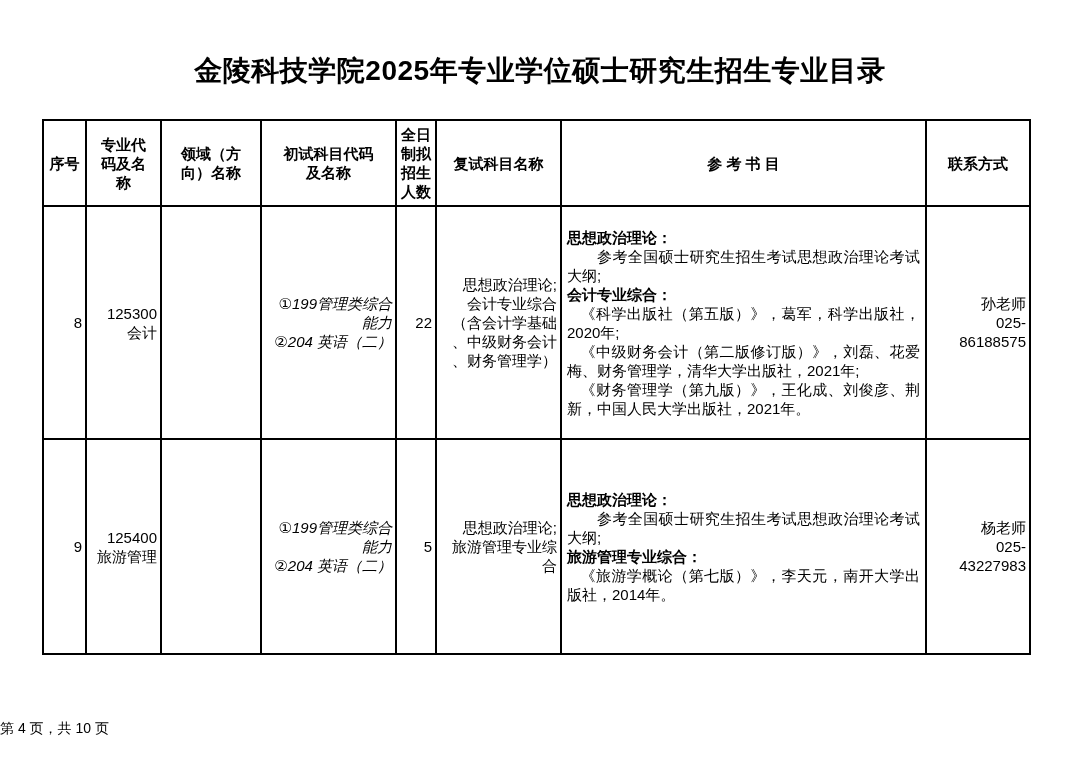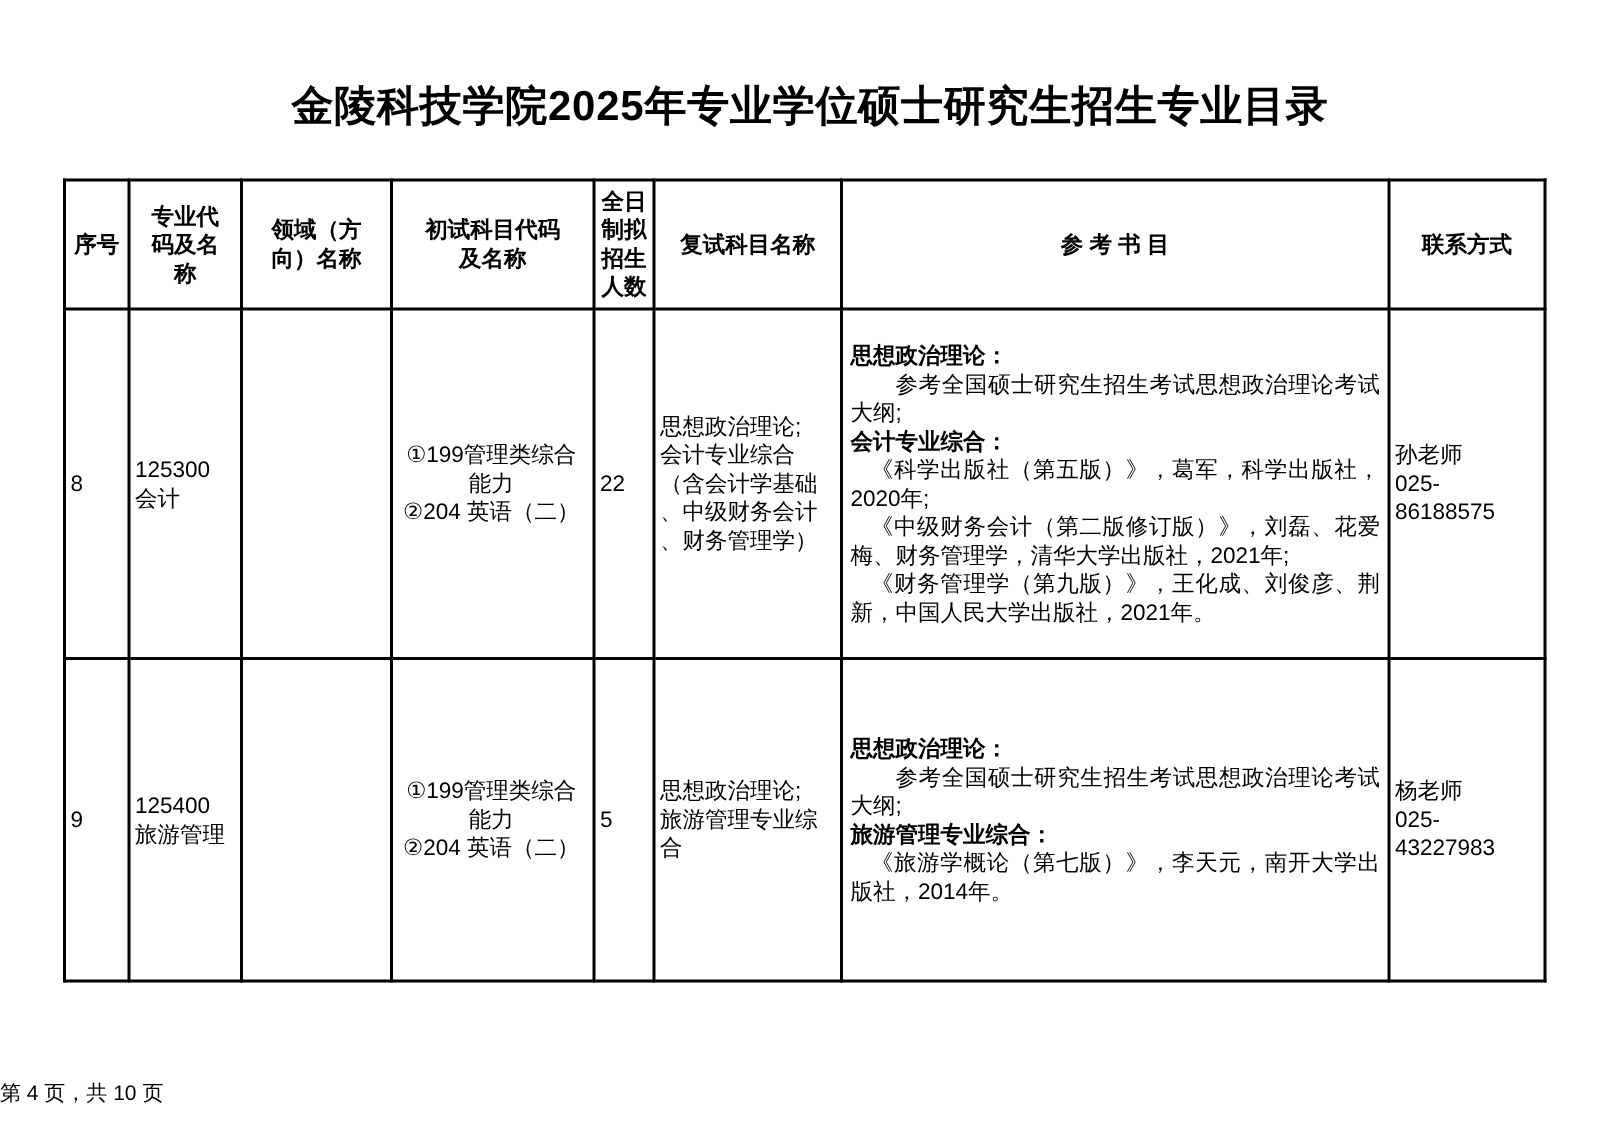--- a/index.html
+++ b/index.html
@@ -44,29 +44,30 @@
     font-weight: bold;
     text-align: center;
     white-space: pre-line;
     line-height: 19px;
     padding: 4px 2px;
   }
   tr.hdr   { height: 80px; }
   tr.row-a { height: 233px; }
   tr.row-b { height: 215px; }
   td.c {
-    text-align: left;
+    text-align: right;
     white-space: pre-line;
     line-height: 19px;
   }
   td.l {
-    text-align: center;
+    text-align: right;
     white-space: pre-line;
     line-height: 19px;
     padding-left: 1px;
+    font-style: italic;
   }
   td.refs {
     text-align: left;
     padding: 0 5px;
   }
   td.refs p {
     margin: 0;
     line-height: 19px;
     text-align: justify;
   }

